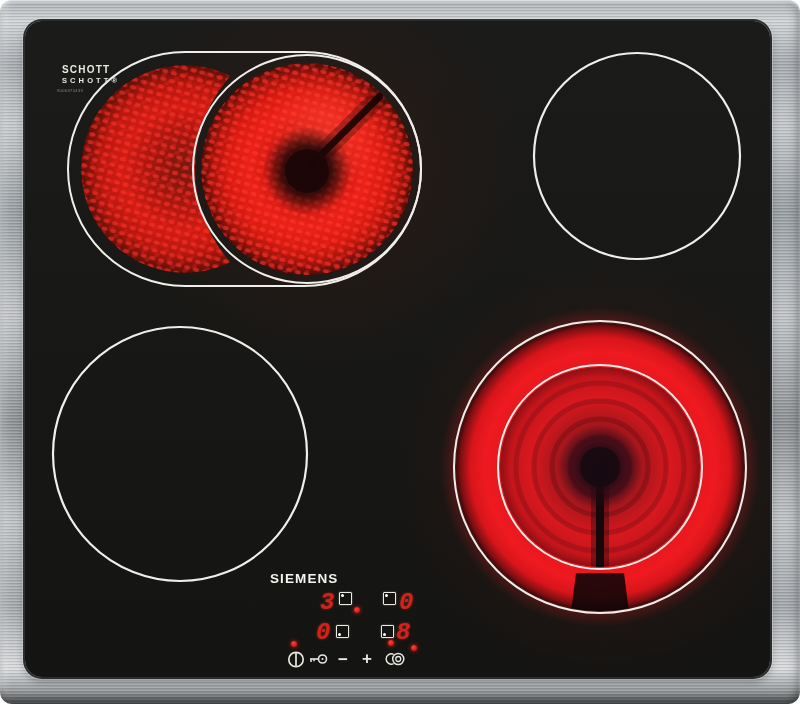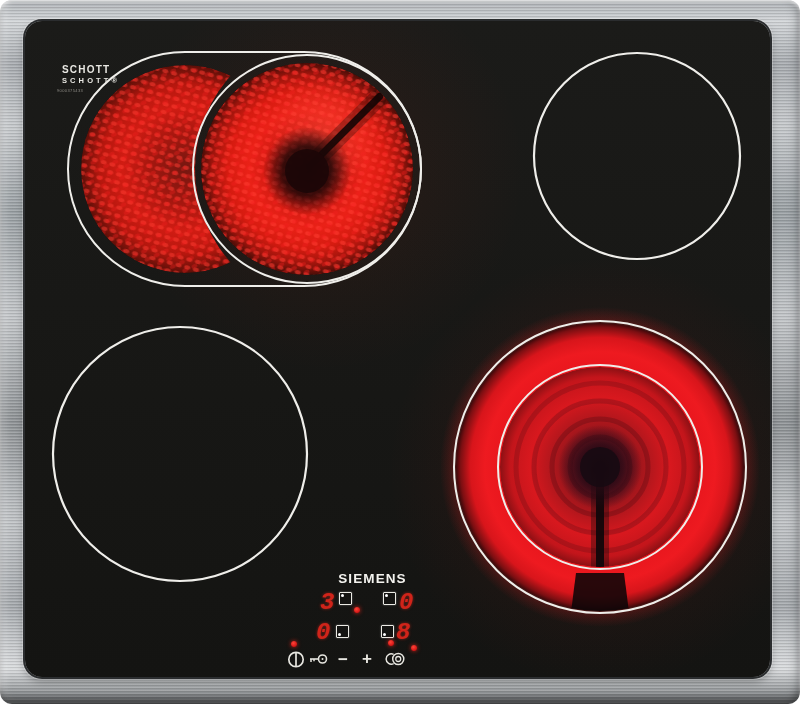--- a/index.html
+++ b/index.html
@@ -29,21 +29,21 @@
   }
   svg.zones{position:absolute;inset:0;width:745px;height:656px;display:block;}
 
   
   .schott{position:absolute;left:37px;top:24px;color:#e9e8e3;line-height:1;margin-top:20px;}
   .schott .l1{font-size:10px;font-weight:bold;letter-spacing:1.2px;}
   .schott .l2{font-size:7.5px;font-weight:bold;letter-spacing:3.1px;margin-top:2px;}
   .schott .code{font-size:4px;color:#8f8d86;letter-spacing:.4px;margin-top:4px;margin-left:-5px;}
 
   
-  .brand{position:absolute;left:245px;top:550px;width:205px;text-align:center;
+  .brand{position:absolute;left:245px;top:550px;width:205px;
     color:var(--brand_white);font-size:13.5px;font-weight:bold;letter-spacing:1.1px;}
 
   
   .digit{position:absolute;font-family:"Liberation Mono",monospace;font-style:italic;font-weight:bold;
     font-size:24px;line-height:1;color:var(--digit_red);text-shadow:0 0 3px rgba(255,45,30,.55);}
   .sq{position:absolute;width:11px;height:11px;border:1.6px solid #ecebe5;border-radius:1px;
     box-shadow:0 0 2px rgba(255,255,255,.4);}
   .sq i{position:absolute;width:3.4px;height:3.4px;background:#fff;border-radius:50%;}
   .sq.dot-tl i{left:1px;top:1px;}
   .sq.dot-bl i{left:1px;bottom:1px;}

